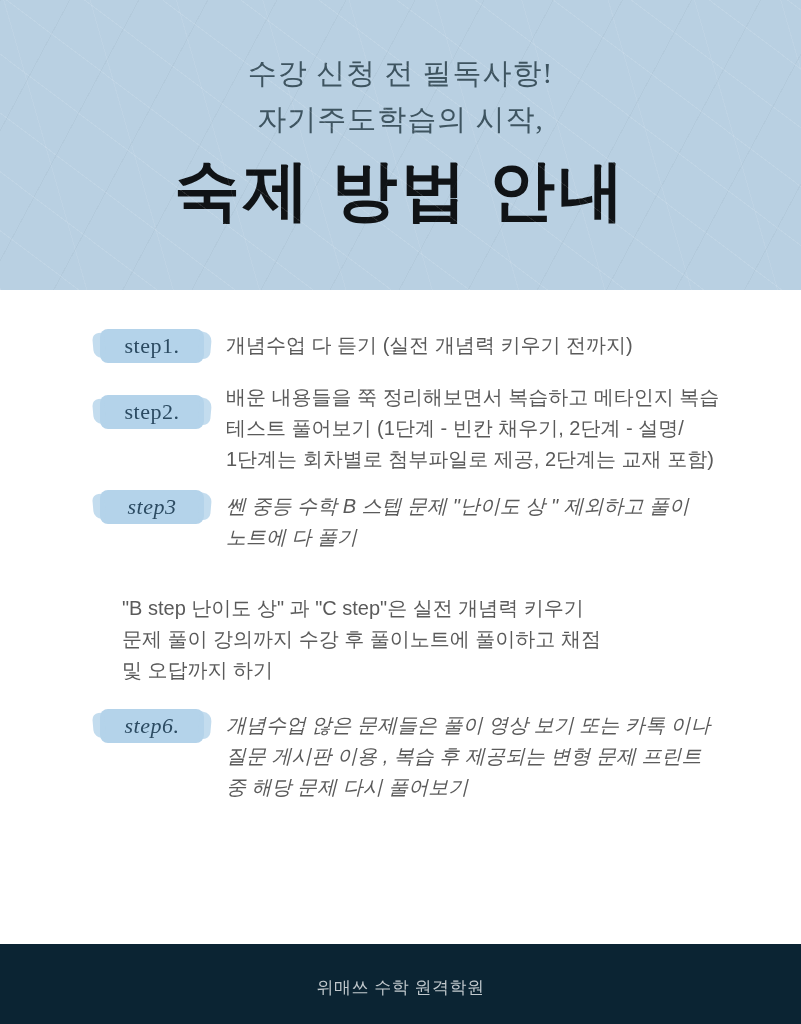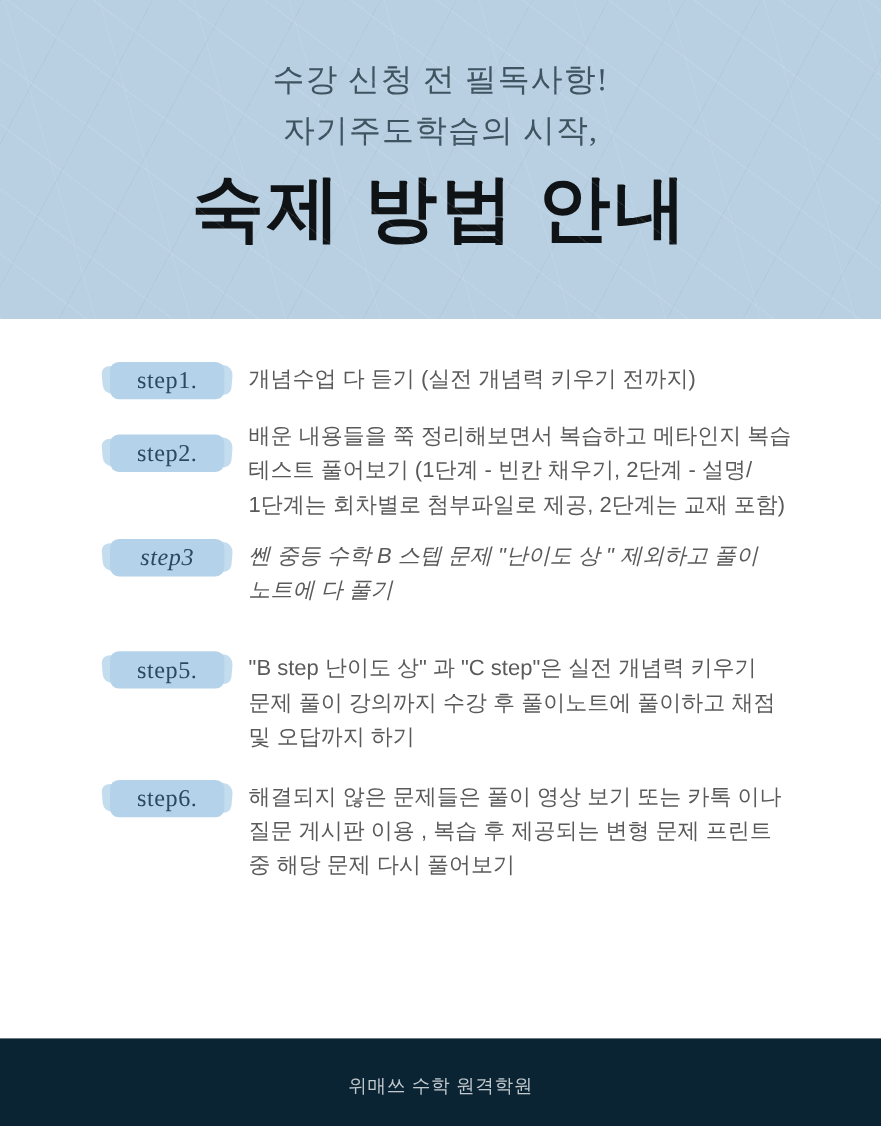--- a/index.html
+++ b/index.html
@@ -48,21 +48,21 @@
   .steps{
     height:654px;background:var(--page-background);
     padding:40px 20px 0 100px;
   }
   .step-row{display:flex;align-items:flex-start;}
   .step-1{margin-bottom:19px;}
   .step-2{margin-bottom:16px;}
   .step-3{margin-bottom:40px;font-style:italic;}
   .step-4{margin-bottom:56px;}
   .step-5{margin-bottom:24px;}
-  .step-6{margin-bottom:0;}
+  .step-6{margin-bottom:0;font-style:italic;}
   .step-2 .step-badge{margin-top:13px;}
 
   .step-badge{
     flex:0 0 104px;height:34px;margin-top:-1px;
     background:var(--badge-background);
     border-radius:8px;position:relative;
     display:flex;align-items:center;justify-content:center;
   }
   .step-badge::before{ 
     content:"";position:absolute;left:-7px;top:4px;height:25px;width:12px;
@@ -127,33 +127,30 @@
   <div class="step-row step-3">
     <div class="step-badge">
       <span class="step-badge-label">step3</span>
     </div>
     <div class="step-text">쎈 중등 수학 B 스텝 문제 "난이도 상 " 제외하고 풀이
 노트에 다 풀기</div>
   </div>
 
 
   <div class="step-row step-5">
-    <div class="step-badge">
-      <span class="step-badge-label">step5.</span>
-    </div>
     <div class="step-text">"B step 난이도 상" 과 "C step"은 실전 개념력 키우기
 문제 풀이 강의까지 수강 후 풀이노트에 풀이하고 채점
 및 오답까지 하기</div>
   </div>
 
   <div class="step-row step-6">
     <div class="step-badge">
       <span class="step-badge-label">step6.</span>
     </div>
-    <div class="step-text">해결되지 않은 문제들은 풀이 영상 보기 또는 카톡 이나
+    <div class="step-text">개념수업 않은 문제들은 풀이 영상 보기 또는 카톡 이나
 질문 게시판 이용 , 복습 후 제공되는 변형 문제 프린트
 중 해당 문제 다시 풀어보기</div>
   </div>
 </main>
 
   <footer class="footer">
     <div class="footer-name">위매쓰 수학 원격학원</div>
   </footer>
 
 </div>

